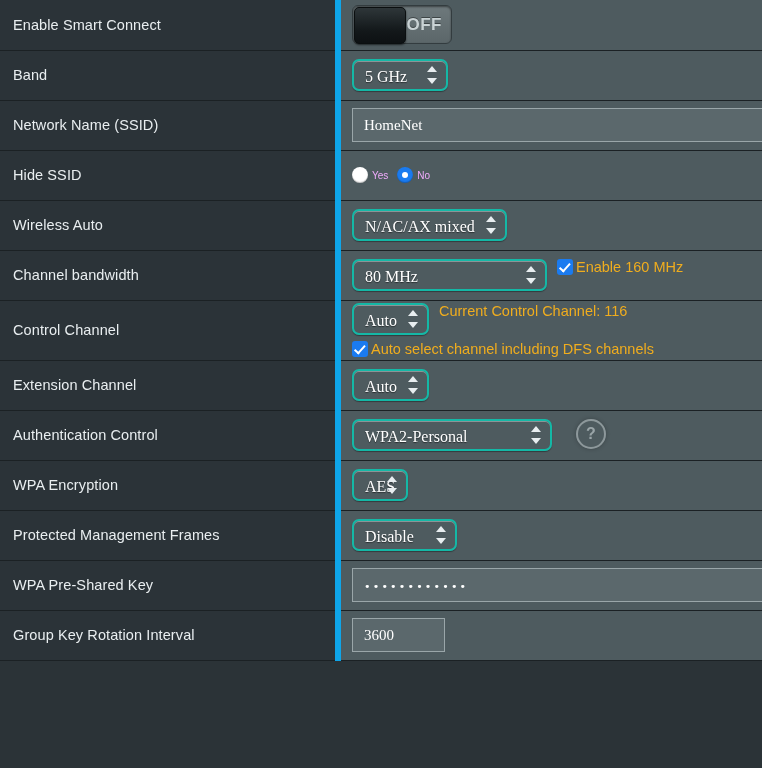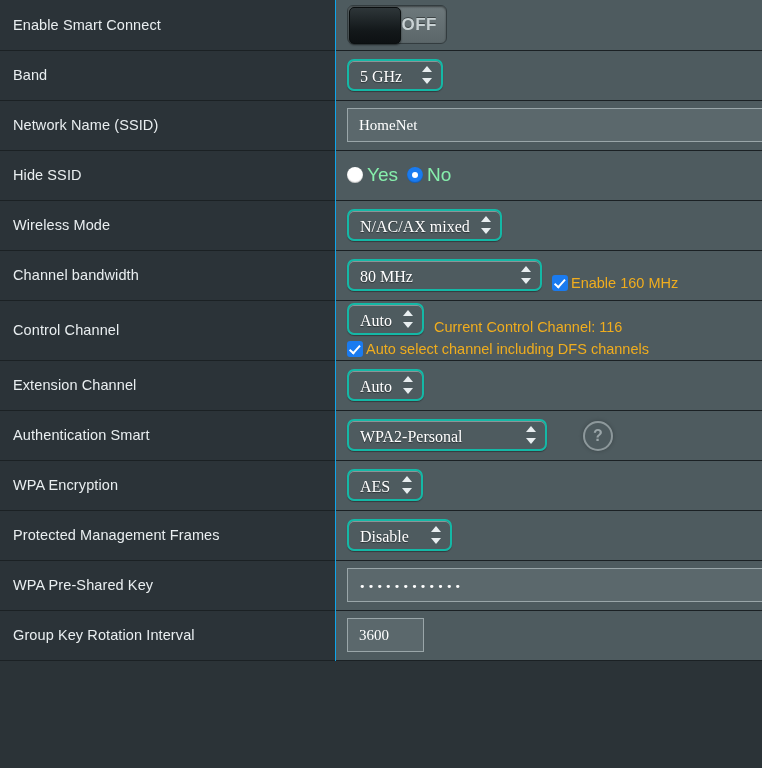--- a/index.html
+++ b/index.html
@@ -25,21 +25,21 @@
     border-bottom: 1px solid #1b2124;
   }
 
   .cell-label {
     width: 322px;
     background: #2b3338;
     color: #e9eef0;
     font-size: 14.5px;
     padding: 0 0 0 13px;
     vertical-align: middle;
-    border-right: 1px solid #0ea5e9;
+    border-right: 6px solid #0ea5e9;
     letter-spacing: 0.1px;
   }
 
   .cell-value {
     background: #4e5b5f;
     padding: 0 16px 0 11px;
     vertical-align: middle;
   }
 
   
@@ -128,40 +128,40 @@
   }
 
   .w-band        { width: 96px; }
   .w-wmode       { width: 155px; }
   .w-agile       { width: 94px; }
   .w-twt         { width: 94px; }
   .w-bandwidth   { width: 195px; }
   .w-ctrlch      { width: 77px; }
   .w-extch       { width: 77px; }
   .w-auth        { width: 200px; }
-  .w-wpaenc      { width: 76px; }
+  .w-wpaenc      { width: 56px; }
   .w-pmf         { width: 105px; }
 
   
   .text-input {
     display: block;
     height: 34px;
     background: #5b686c;
     border: 1px solid #9aa6a9;
     box-sizing: border-box;
     font-family: "Liberation Serif", serif;
     font-size: 15px;
     color: #ffffff;
     padding: 0 0 0 11px;
     line-height: 32px;
     white-space: nowrap;
     overflow: hidden;
   }
   .wide-input { width: 500px; }
-  .num-input  { width: 77px; }
+  .num-input  { width: 93px; }
 
   .pw-dots {
     font-family: "DejaVu Sans", sans-serif;
     font-size: 11px;
     letter-spacing: 2.2px;
     color: #ffffff;
     line-height: 32px;
   }
 
   
@@ -185,22 +185,22 @@
   }
   .radio-dot.on::after {
     content: "";
     position: absolute;
     left: 5px; top: 5px;
     width: 6px; height: 6px;
     border-radius: 50%;
     background: #ffffff;
   }
   .radio-label {
-    color: #86efac;
-    font-size: 19px;
+    color: #f0abfc;
+    font-size: 10px;
     margin-left: 4px;
     text-align: right;
   }
 
   
   .check-line {
     display: inline-flex;
     align-items: center;
     cursor: pointer;
   }
@@ -227,21 +227,21 @@
     white-space: nowrap;
   }
 
   
   .note {
     color: #f0ad1e;
     font-size: 14.5px;
     white-space: nowrap;
   }
   .stack { display: flex; flex-direction: column; gap: 6px; }
-  .row-inline { display: flex; align-items: flex-end; gap: 10px; }
+  .row-inline { display: flex; align-items: flex-start; gap: 10px; }
 
   
   .help-icon {
     width: 26px; height: 26px;
     border-radius: 50%;
     border: 2px solid #8d989b;
     color: #9aa5a8;
     font-size: 16px;
     font-weight: bold;
     display: inline-flex;
@@ -299,21 +299,21 @@
           </span>
           <span class="radio-item">
             <span class="radio-dot on"></span>
             <span class="radio-label">No</span>
           </span>
         </div>
       </td>
     </tr>
 
     <tr class="row h50">
-      <td class="cell-label">Wireless Mode</td>
+      <td class="cell-label">Wireless Auto</td>
       <td class="cell-value">
         <div class="select w-wmode">
           <span class="sel-text">N/AC/AX mixed</span>
           <span class="stepper">
               <i class="up"></i>
               <i class="dn"></i>
             </span>
         </div>
       </td>
     </tr>
@@ -368,23 +368,23 @@
           <span class="sel-text">Auto</span>
           <span class="stepper">
               <i class="up"></i>
               <i class="dn"></i>
             </span>
         </div>
       </td>
     </tr>
 
     <tr class="row h50">
-      <td class="cell-label">Authentication Smart</td>
-      <td class="cell-value">
-        <div class="row-inline" style="gap:36px;">
+      <td class="cell-label">Authentication Control</td>
+      <td class="cell-value">
+        <div class="row-inline" style="gap:24px;">
           <div class="select w-auth">
             <span class="sel-text">WPA2-Personal</span>
             <span class="stepper">
                 <i class="up"></i>
                 <i class="dn"></i>
               </span>
           </div>
           <span class="help-icon">?</span>
         </div>
       </td>

